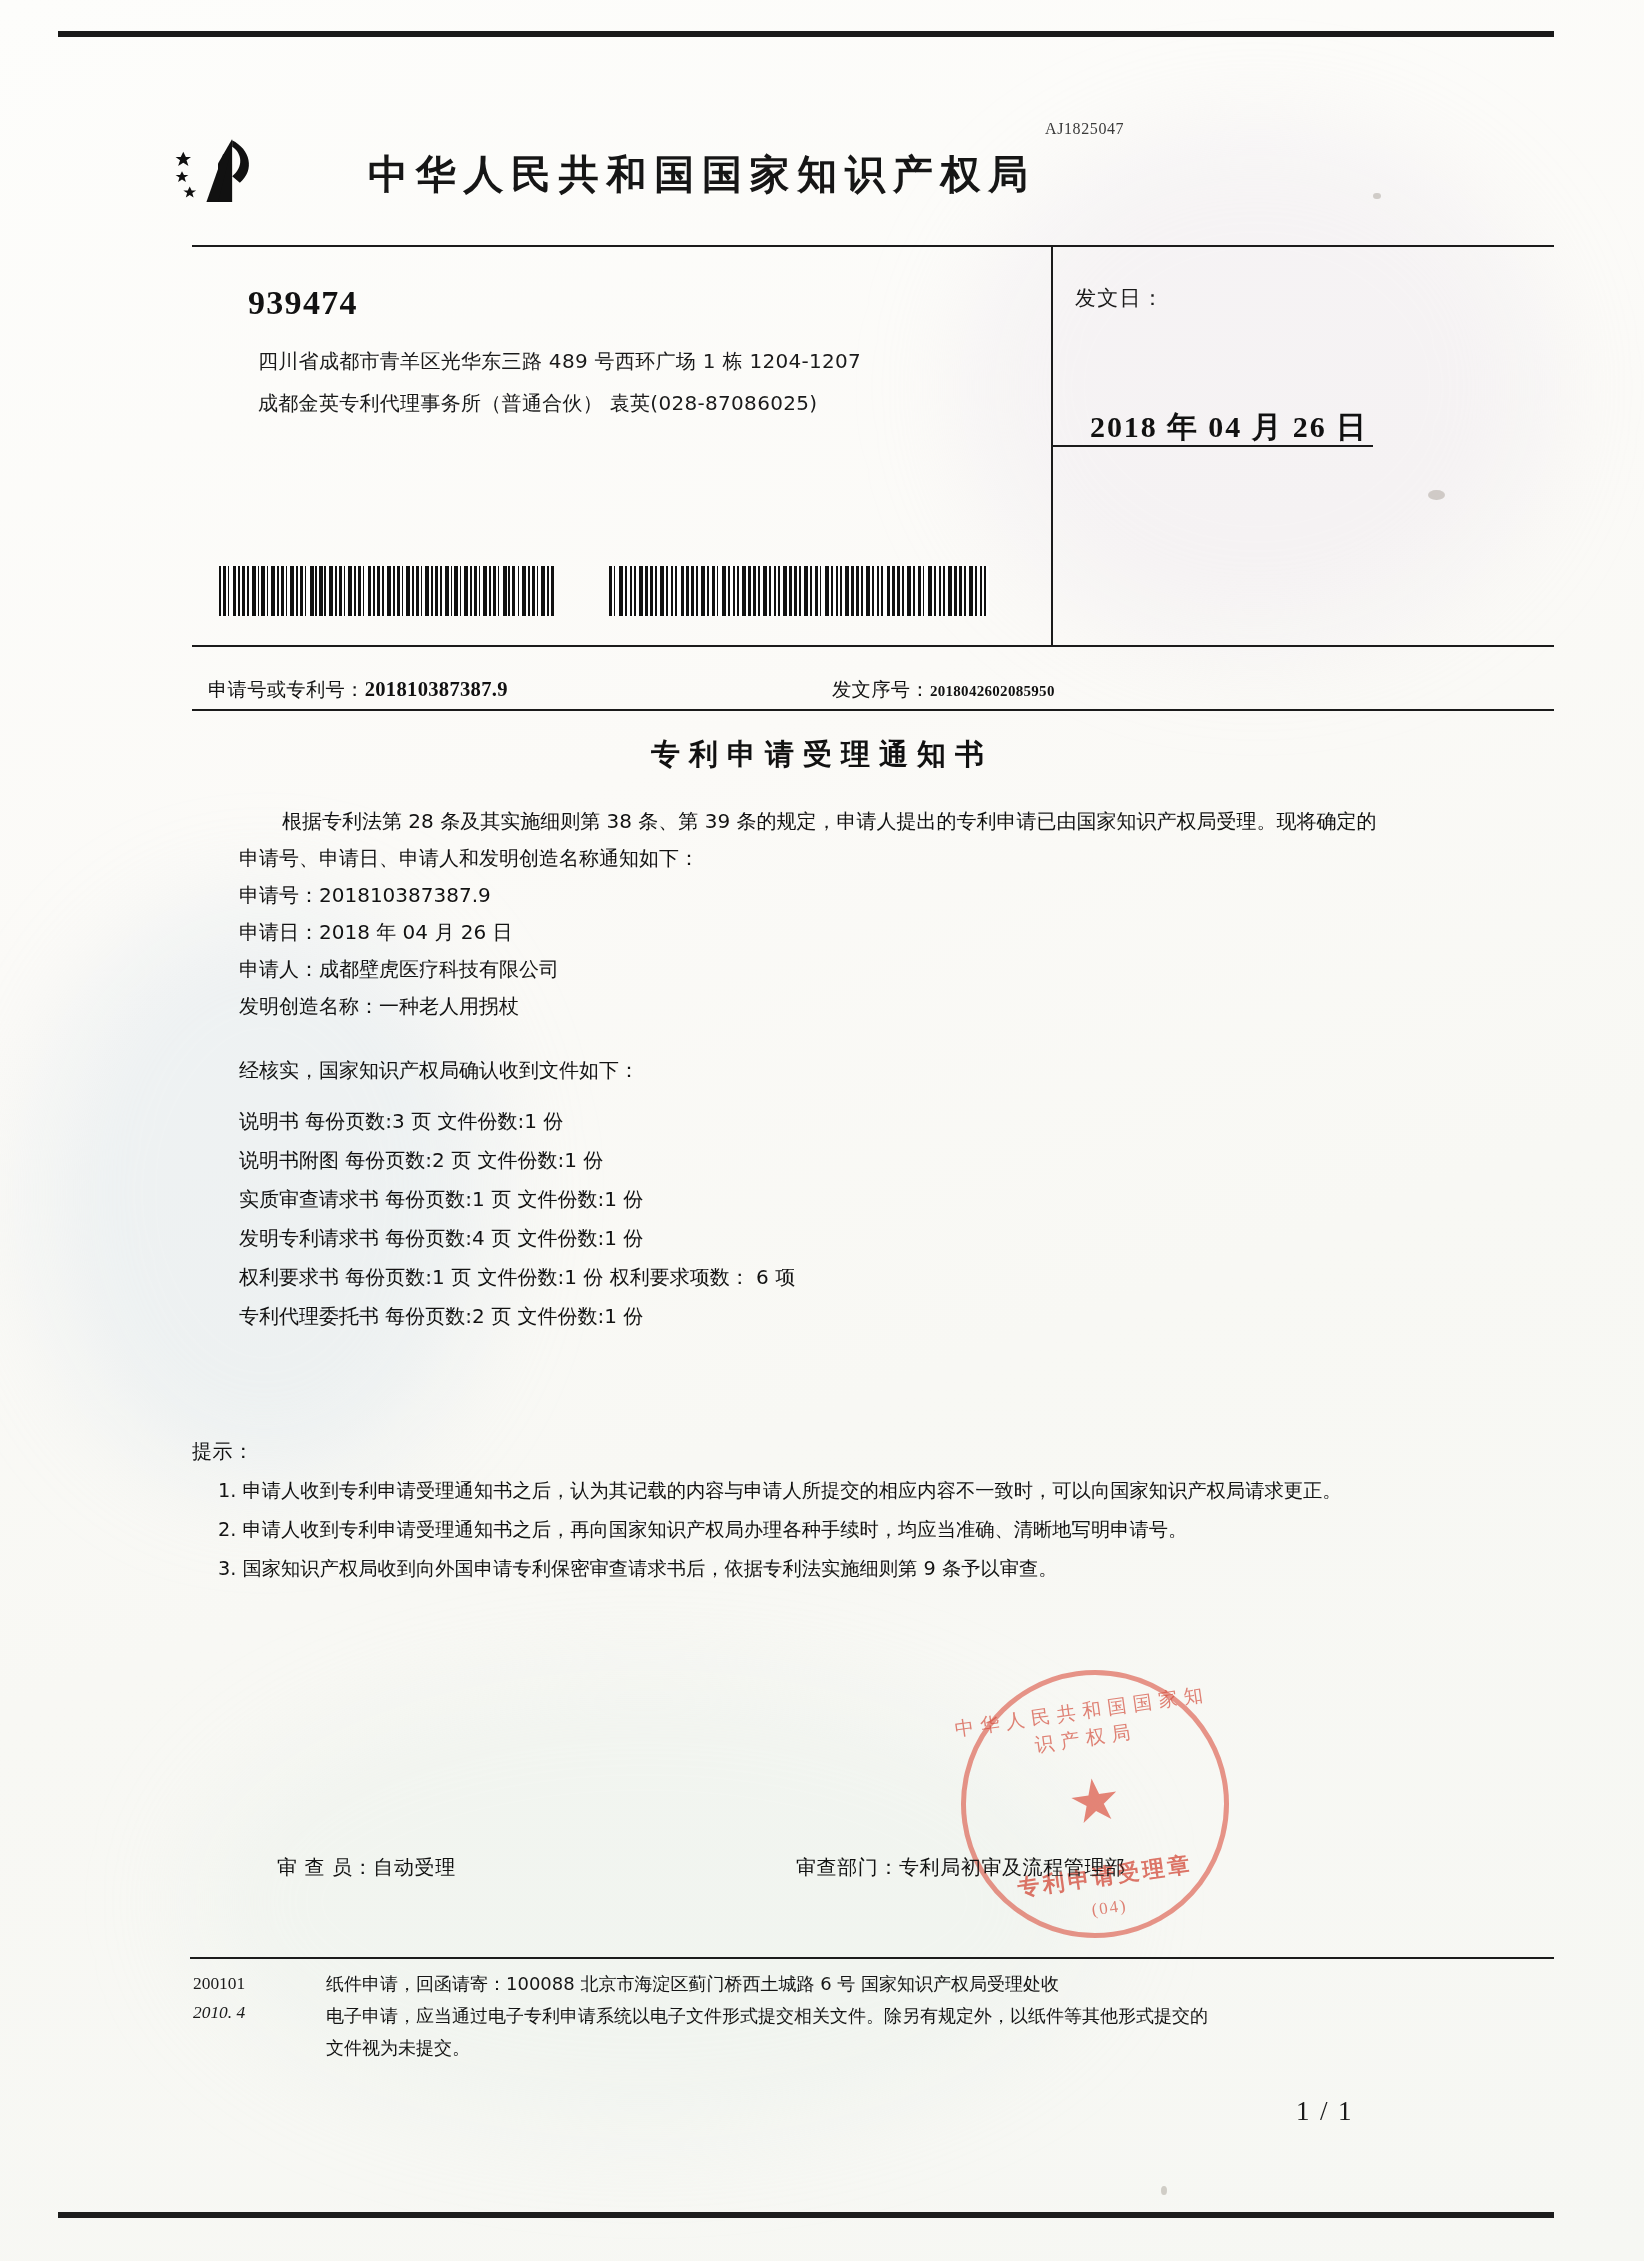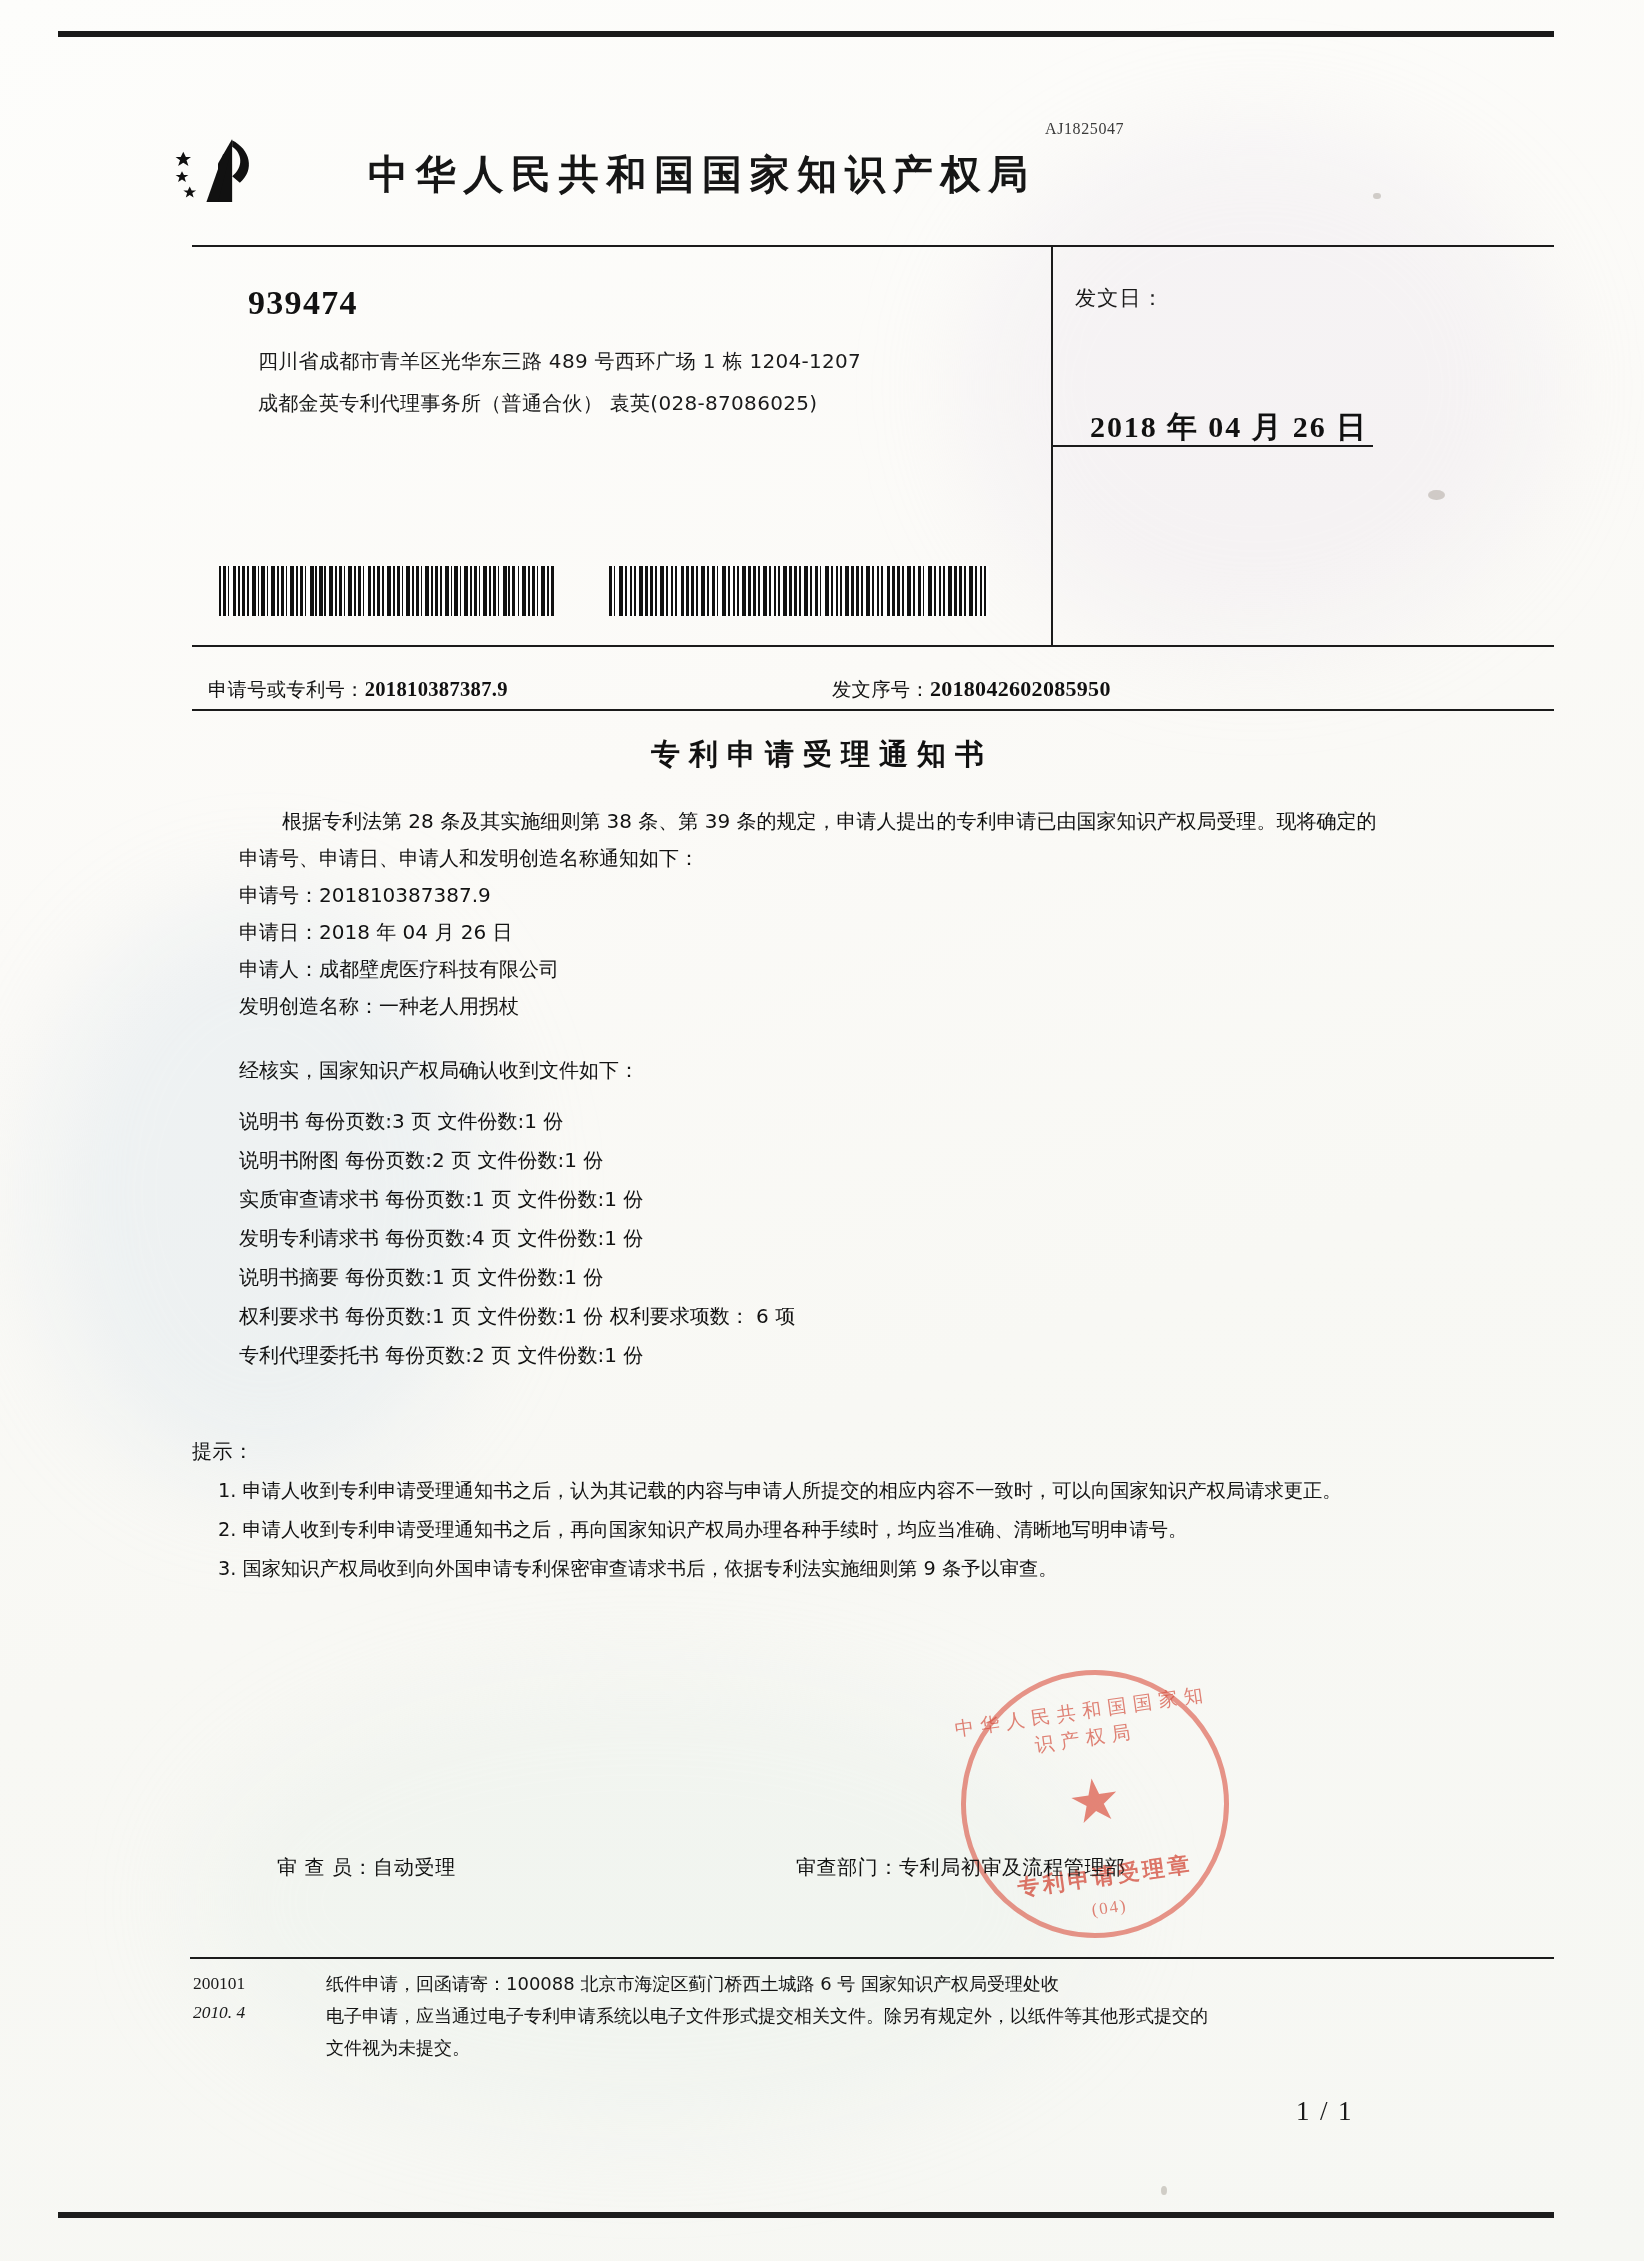--- a/index.html
+++ b/index.html
@@ -100,21 +100,21 @@
   
   .appno {
     position: absolute; left: 208px; top: 676px;
     font-size: 19.3px; color: #111; letter-spacing: 0.3px; white-space: nowrap;
   }
   .appno b { font-family: "Liberation Serif", serif; font-weight: bold; font-size: 20.6px; }
   .serialno {
     position: absolute; left: 832px; top: 676px;
     font-size: 19.3px; color: #111; letter-spacing: 0.3px; white-space: nowrap;
   }
-  .serialno b { font-family: "Liberation Serif", serif; font-weight: bold; font-size: 22px; }
+  .serialno b { font-family: "Liberation Serif", serif; font-weight: bold; font-size: 15px; }
 
   
   .main-title {
     position: absolute; left: 0; top: 735px; width: 1644px;
     text-align: center;
     font-weight: bold; font-size: 29px; letter-spacing: 9px; color: #111;
   }
 
   
   .body-block {
@@ -285,21 +285,20 @@
     <div>申请人：成都壁虎医疗科技有限公司</div>
     <div>发明创造名称：一种老人用拐杖</div>
   </div>
 
   <div class="confirm-block">
     <div style="margin-bottom:11.6px">经核实，国家知识产权局确认收到文件如下：</div>
     <div>说明书 每份页数:3 页 文件份数:1 份</div>
     <div>说明书附图 每份页数:2 页 文件份数:1 份</div>
     <div>实质审查请求书 每份页数:1 页 文件份数:1 份</div>
     <div>发明专利请求书 每份页数:4 页 文件份数:1 份</div>
-    <div>说明书摘要 每份页数:1 页 文件份数:1 份</div>
     <div>权利要求书 每份页数:1 页 文件份数:1 份 权利要求项数： 6 项</div>
     <div>专利代理委托书 每份页数:2 页 文件份数:1 份</div>
   </div>
 
   <div class="notes-title">提示：</div>
   <div class="notes">
     <div class="note-item">1. 申请人收到专利申请受理通知书之后，认为其记载的内容与申请人所提交的相应内容不一致时，可以向国家知识产权局请求更正。</div>
     <div class="note-item">2. 申请人收到专利申请受理通知书之后，再向国家知识产权局办理各种手续时，均应当准确、清晰地写明申请号。</div>
     <div class="note-item">3. 国家知识产权局收到向外国申请专利保密审查请求书后，依据专利法实施细则第 9 条予以审查。</div>
   </div>

